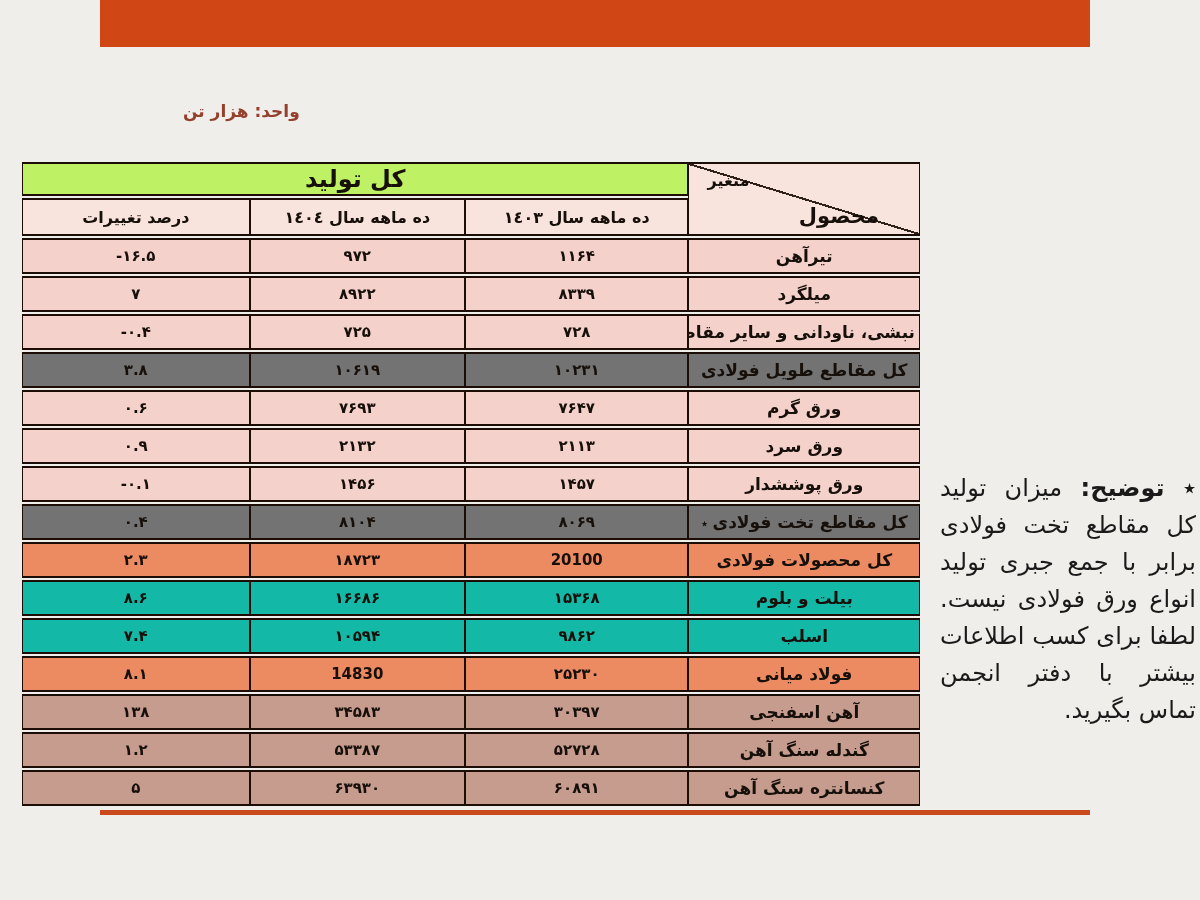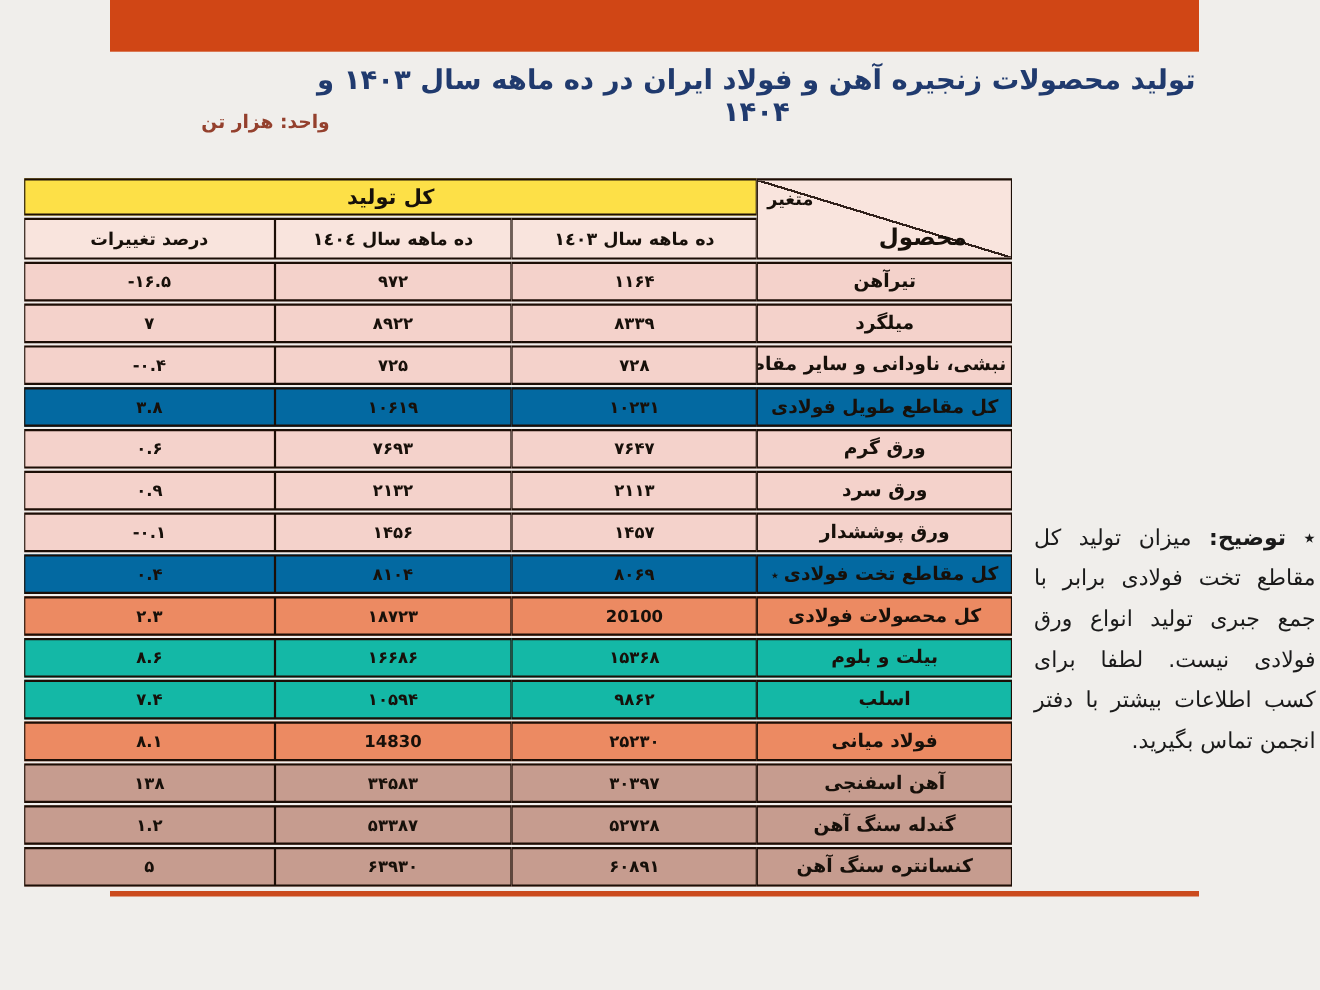--- a/index.html
+++ b/index.html
@@ -29,59 +29,58 @@
   
   .data-table {
     position:absolute; left:22px; top:160px; width:898px;
     border-collapse:separate; border-spacing:0 2px; table-layout:fixed; direction:rtl;
   }
   .data-table td, .data-table th {
     border:1px solid #1C0E06; border-top-width:2px; border-bottom-width:2px;
     box-sizing:border-box; text-align:center; vertical-align:middle;
     font-weight:bold; color:#17100A; padding:0 4px; overflow:hidden; white-space:nowrap;
   }
-  thead th.group  { background:#fde047; font-size:19px; height:34px; }
+  thead th.group  { background:#bef264; font-size:24px; height:34px; }
   thead th.colhead{ background:#F9E4DD; font-size:16px; height:38px; }
   td.corner { background:#F9E4DD; position:relative; padding:0; }
   td.corner .diag {
     position:absolute; left:0; top:0; right:0; bottom:0;
     background:linear-gradient(to right top,
       transparent calc(50% - 1px), #30201A calc(50% - 1px),
       #30201A calc(50% + 1px), transparent calc(50% + 1px));
   }
-  td.corner .ct { position:absolute; top:7px;  left:8px;   font-size:16px; }
+  td.corner .ct { position:absolute; top:7px;  left:18px;   font-size:16px; }
   td.corner .cb { position:absolute; bottom:6px; right:40px; font-size:21px; }
 
   tbody td { height:36px; font-size:15px; }
   tbody td.product { font-size:17px; }
   tbody td .marker { font-size:13px; }
   .row-pink   td { background:#F4D2CB; }
-  .row-gray   td { background:#0369a1; }
+  .row-gray   td { background:#737373; }
   .row-orange td { background:#EC8A62; }
   .row-peach  td { background:#14b8a6; }
   .row-brown  td { background:#C69C8F; }
   .num span { direction:ltr; unicode-bidi:embed;margin-top:40px; }
 
   
   .note {
     position:absolute; left:940px; top:470px; width:256px;
     direction:rtl; text-align:justify; color:#1A1A1A;
-    font-size:20px; line-height:37px;
+    font-size:24px; line-height:37px;
   }
   .note b { font-weight:bold; }
 </style>
 </head>
 <body>
 
 <div class="page">
 
   <div class="top-bar"></div>
 
 
-  <div class="title">تولید محصولات زنجیره آهن و فولاد ایران در ده ماهه سال ۱۴۰۳ و ۱۴۰۴</div>
 
   <div class="unit">واحد: هزار تن</div>
 
   <table class="data-table">
     <colgroup>
       <col style="width:230px">
         <col style="width:222px">
         <col style="width:214px">
         <col style="width:226px">
     </colgroup>

